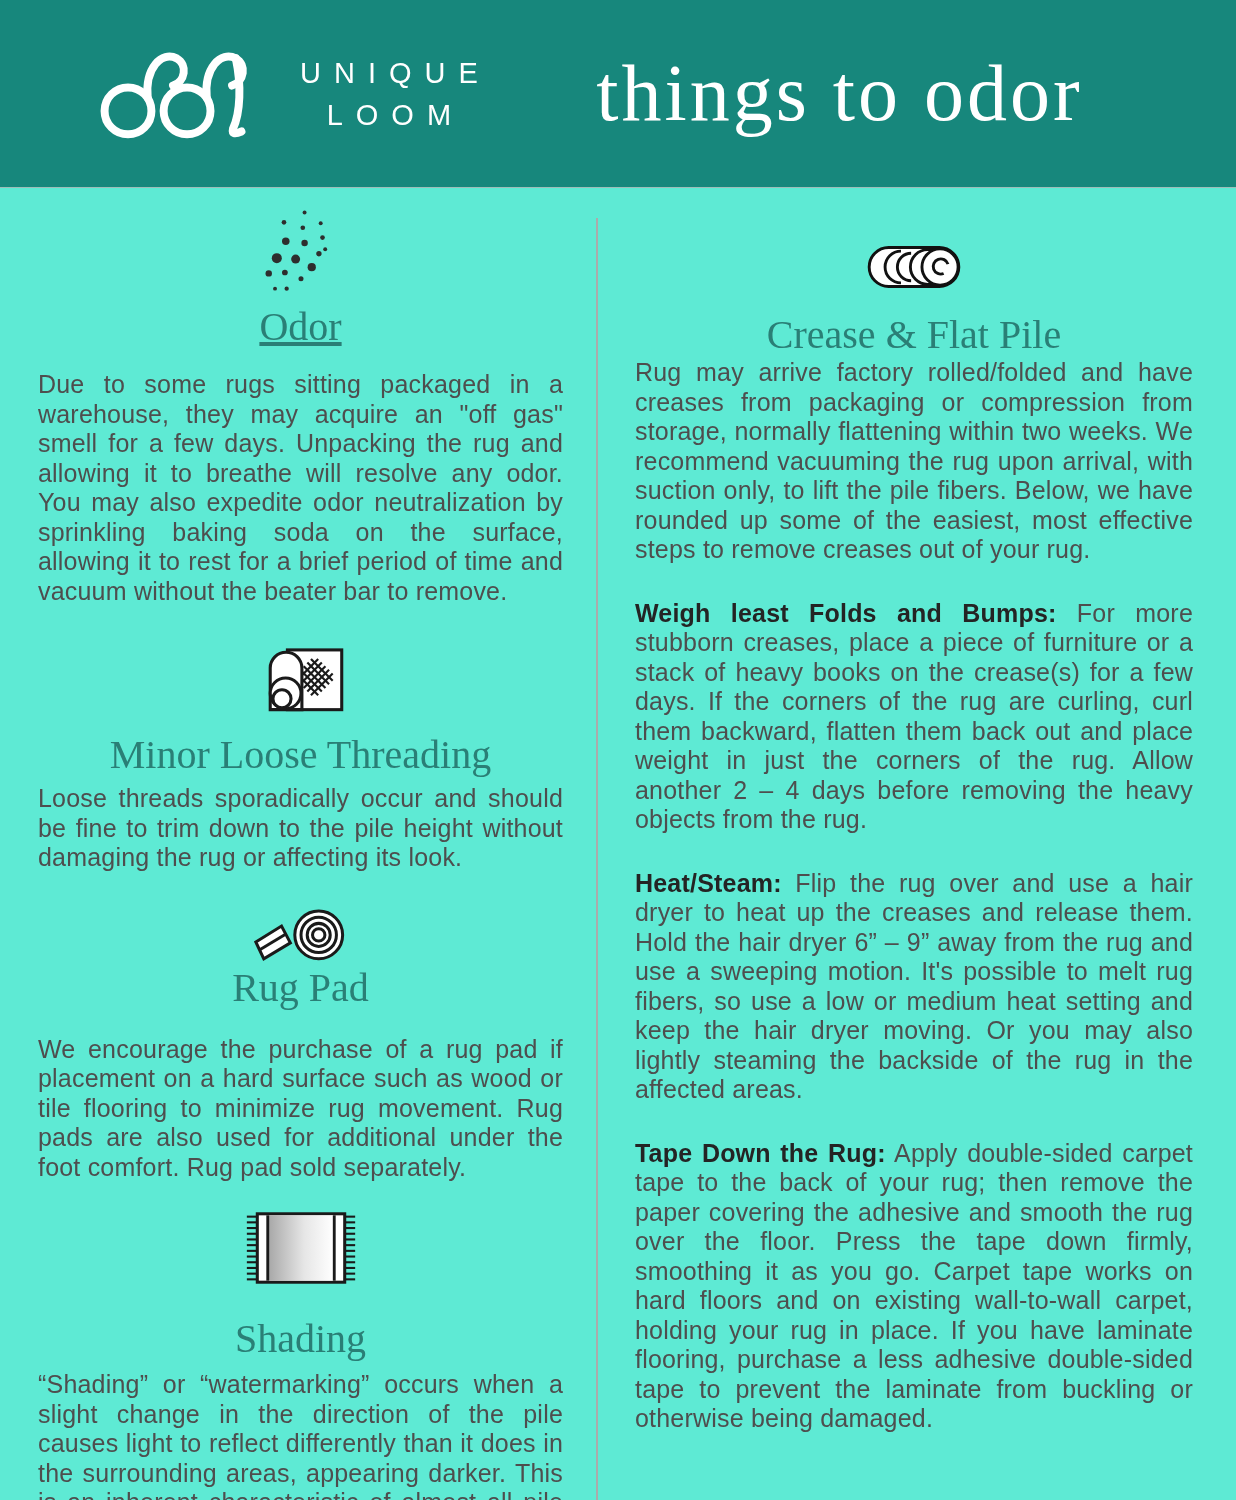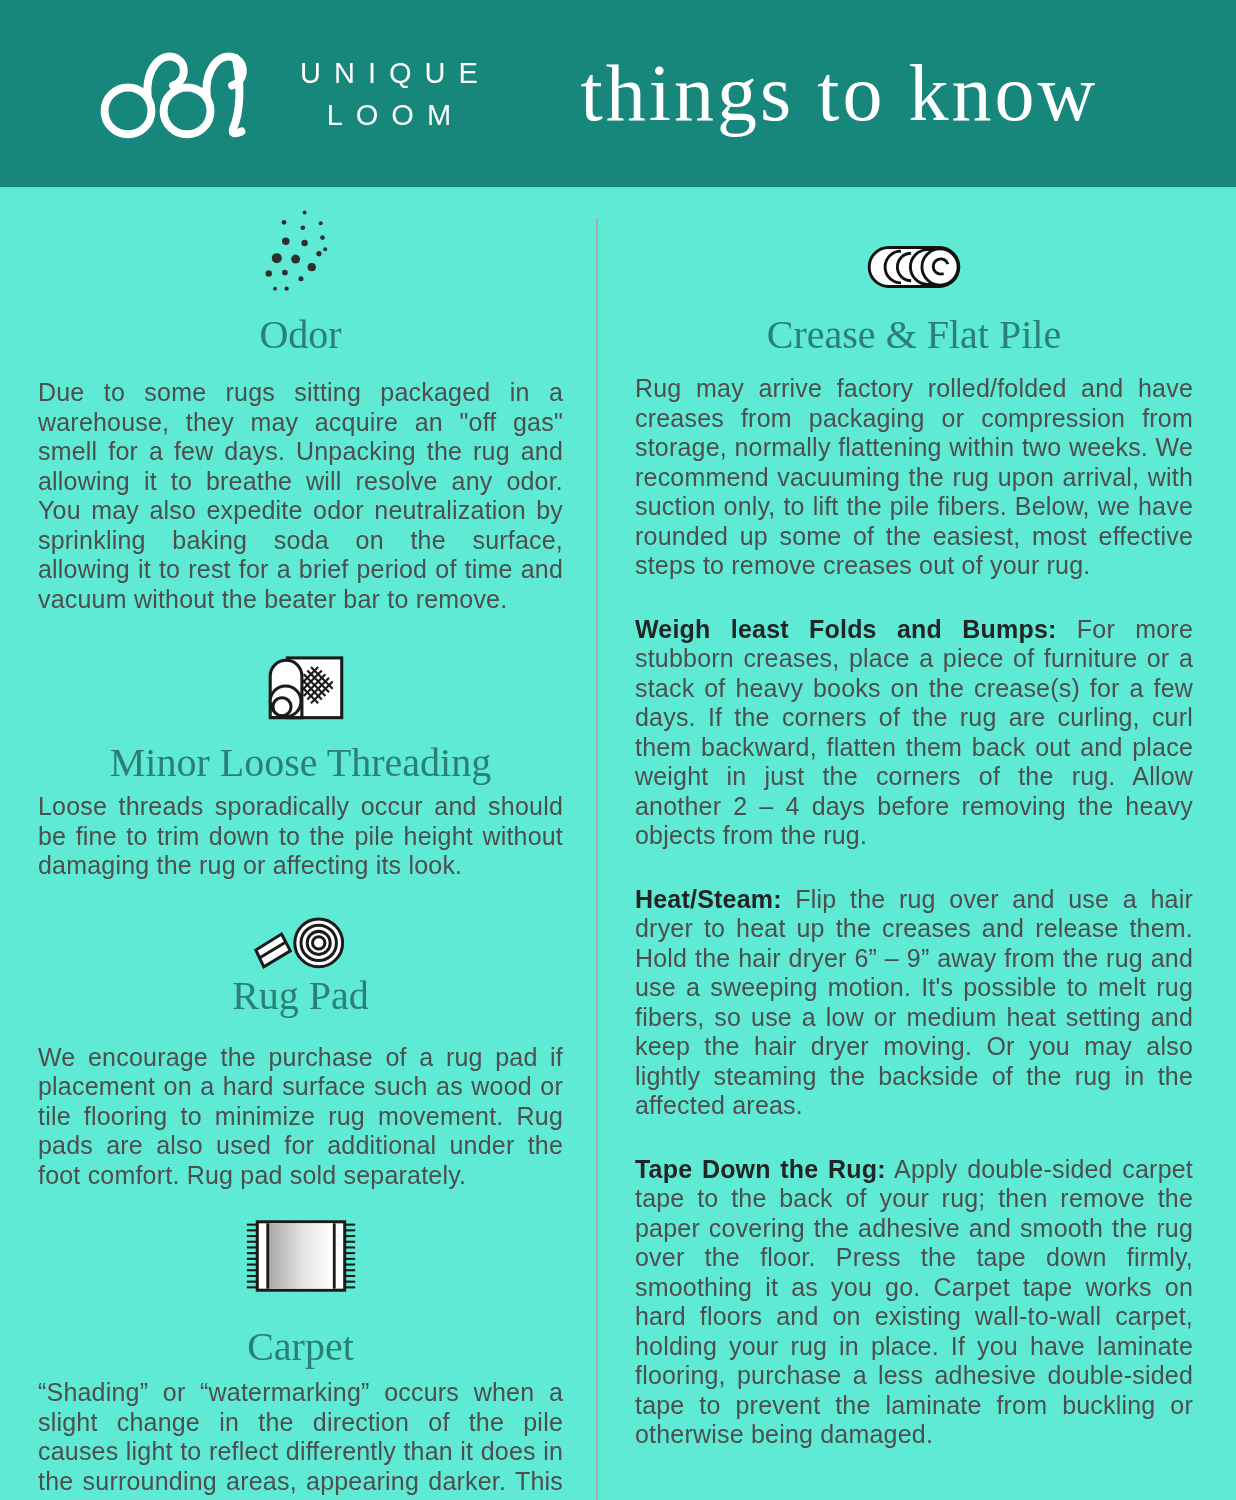--- a/index.html
+++ b/index.html
@@ -64,36 +64,36 @@
     font-size: 25px;
     line-height: 29.5px;
     color: #4E4E4E;
     text-align: justify;
     letter-spacing: 0.2px;
   }
   p.body b { color: #242424; font-weight: bold; }
 
   
   .s1 .icon-wrap { margin-top: 20px; height: 86px; }
-  .s1 h2 { margin-top: 18px; }
+  .s1 h2 { margin-top: 10px; text-decoration: underline; }
   .s1 p  { margin-top: 20px; }
   .s2 .icon-wrap { margin-top: 24px; height: 86px; }
   .s2 h2 { margin-top: 16px; }
   .s2 p  { margin-top: 6px; }
   .s3 .icon-wrap { margin-top: 30px; height: 62px; }
   .s3 h2 { }
   .s3 p  { margin-top: 24px; }
   .s4 .icon-wrap { margin-top: 28px; height: 76px; }
   .s4 h2 { margin-top: 30px; }
   .s4 p  { margin-top: 8px; }
 
   
   .sr .icon-wrap { margin-top: 56px; height: 46px; }
   .sr h2 { margin-top: 22px; }
-  .sr p.intro { margin-top: 16px; }
+  .sr p.intro { margin-top: 0; }
   .tip { margin-top: 34px; }
 
   svg .ink { stroke: #1A1A1A; fill: none; stroke-width: 3.4; }
   svg .inkfill { stroke: #1A1A1A; fill: #ffffff; stroke-width: 3.4; }
 </style>
 </head>
 <body>
 
 <div class="page">
 
@@ -104,21 +104,21 @@
         <circle cx="95" cy="72" r="25"></circle>
         <path d="M53 58 C50 26 68 8 84 16 C96 23 93 41 80 45"></path>
         <path d="M116 58 C113 26 131 8 147 16 C159 23 156 41 143 45"></path>
         <path d="M147 16 C153 44 152 74 144 91 Q142 99 153 94"></path>
       </g>
     </svg>
     <div class="brand">
       <div>UNIQUE</div>
       <div>LOOM</div>
     </div>
-    <div class="header-title">things to know</div>
+    <div class="header-title">things to odor</div>
   </div>
 
   <div class="content">
 
     <div class="col-left">
 
       <div class="section s1">
         <span class="icon-wrap">
           <svg width="92" height="86" viewBox="0 0 100 96">
             <g fill="#2e2e2e">
@@ -221,21 +221,21 @@
                 <line x1="107" y1="60" x2="117" y2="60"></line>
               <line x1="107" y1="66" x2="117" y2="66"></line>
                 <line x1="107" y1="72" x2="117" y2="72"></line>
             </g>
             <rect x="14" y="3" width="92" height="72" fill="#ffffff" stroke="#1a1a1a" stroke-width="3.2"></rect>
             <rect x="26" y="4.6" width="68" height="68.8" fill="url(#shadegrad)"></rect>
             <line x1="25" y1="4.6" x2="25" y2="73.4" stroke="#1a1a1a" stroke-width="3"></line>
             <line x1="95" y1="4.6" x2="95" y2="73.4" stroke="#1a1a1a" stroke-width="3"></line>
           </svg>
         </span>
-        <h2>Carpet</h2>
+        <h2>Shading</h2>
         <p class="body">“Shading” or “watermarking” occurs when a slight change in the direction of the pile causes light to reflect differently than it does in the surrounding areas, appearing darker. This is an inherent characteristic of almost all pile rugs and is not considered a defect.</p>
       </div>
 
     </div>
 
     <div class="divider"></div>
 
     <div class="col-right">
 
       <div class="section sr">

